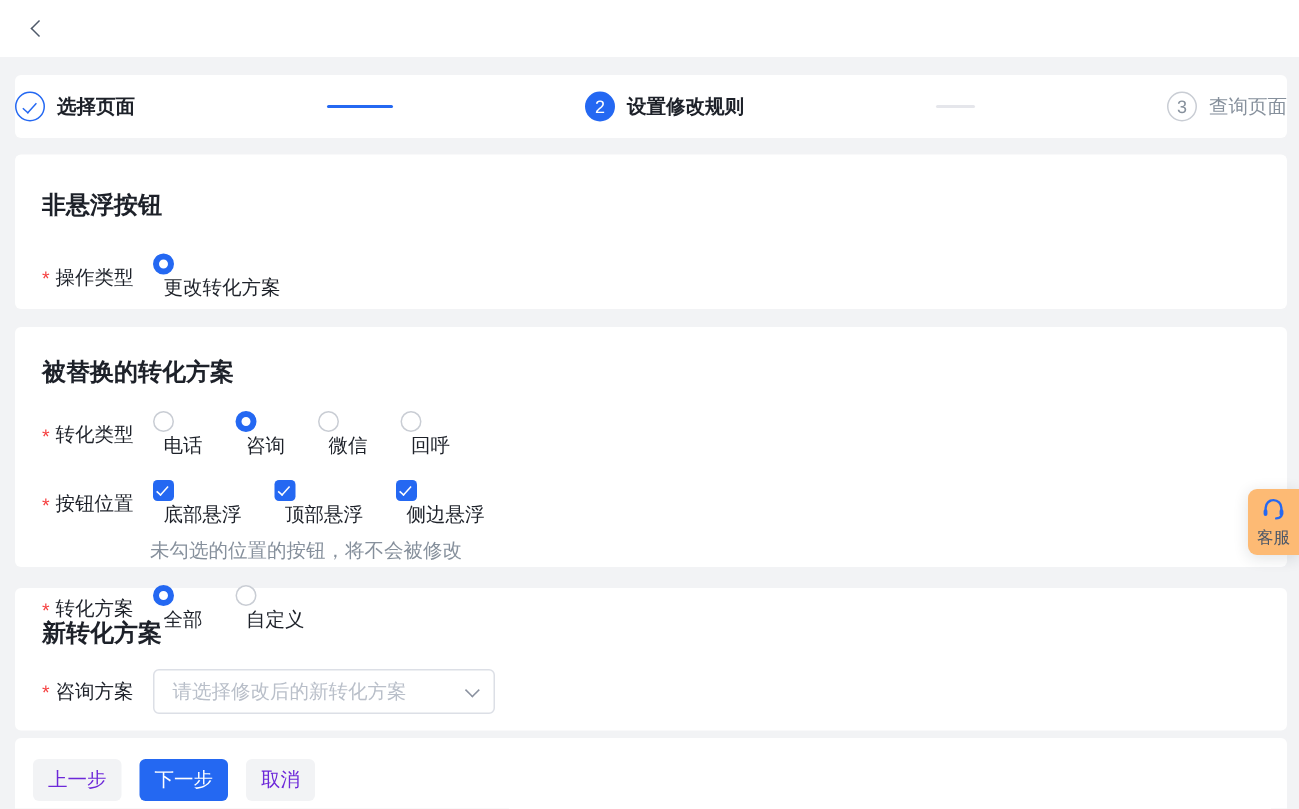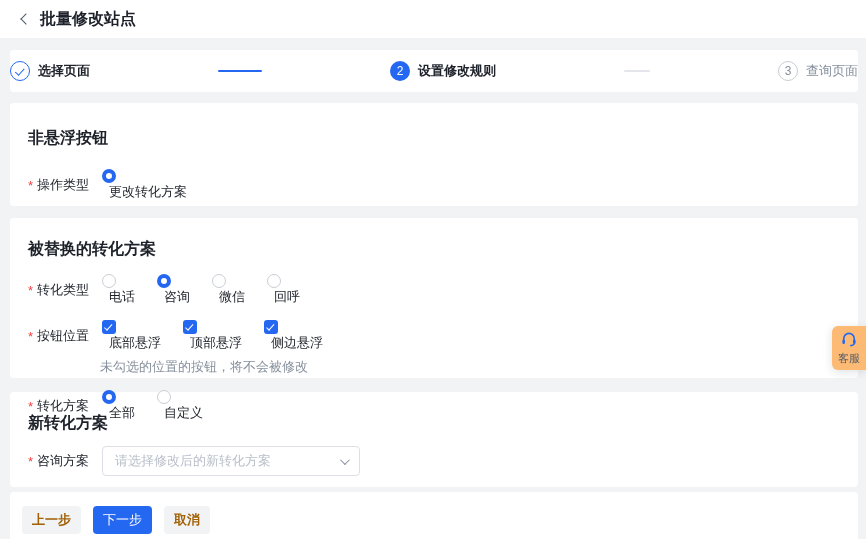--- a/index.html
+++ b/index.html
@@ -89,62 +89,61 @@
   .icon-check-white {
     width:8px; height:4px;
     border-left:1.5px solid #fff; border-bottom:1.5px solid #fff;
     transform:rotate(-48deg) translateY(-1px);
   }
 
   .hint { margin-left:72px; margin-top:6px; font-size:13px; color:#86909c; }
 
   
   .select-box {
-    width:258px; height:30px;
+    width:228px; height:30px;
     border:1px solid #dcdfe6; border-radius:4px; background:#fff;
     display:flex; align-items:center; justify-content:space-between;
     padding:0 12px; cursor:pointer;
   }
   .select-placeholder { font-size:13px; color:#b9bfc9; }
   .chevron-down {
     width:7px; height:7px;
     border-right:1.4px solid #8a919f; border-bottom:1.4px solid #8a919f;
     transform:rotate(45deg) translateY(-2px);
   }
 
   
   .footer-card { margin-top:5px; height:56px; padding:14px 12px; display:flex; align-items:flex-start; }
   .btn {
     height:28px; padding:0 10px; border:none; border-radius:4px;
     font-size:13px; cursor:pointer;
     font-family:"Liberation Sans","DejaVu Sans",sans-serif;
   }
   .btn + .btn { margin-left:12px; }
-  .btn-default { background:#f2f3f5; color:#a16207;font-weight:bold; }
+  .btn-default { background:#f2f3f5; color:#6d28d9; }
   .btn-primary { background:#2468F2; color:#fff; }
 
   
   .service-widget {
     position:absolute; right:0; top:326px;
     width:34px; height:44px; background:#fdba74;
     border-radius:6px 0 0 6px;
     box-shadow:0 2px 10px rgba(30,40,60,.14);
     display:flex; flex-direction:column; align-items:center; justify-content:center;
     cursor:pointer;
   }
   .service-label { font-size:11px; color:#4e5969; margin-top:3px; }
 </style>
 </head>
 <body>
 
 <div class="titlebar">
   <div class="back-btn">
     <span class="back-chevron"></span>
   </div>
-  <div class="page-title">批量修改站点</div>
 </div>
 
 <div class="card steps-card">
   <div class="step">
     <div class="step-circle done">
       <span class="icon-check-blue"></span>
     </div>
     <span class="step-label">选择页面</span>
   </div>
   <div class="step-line blue"></div>

